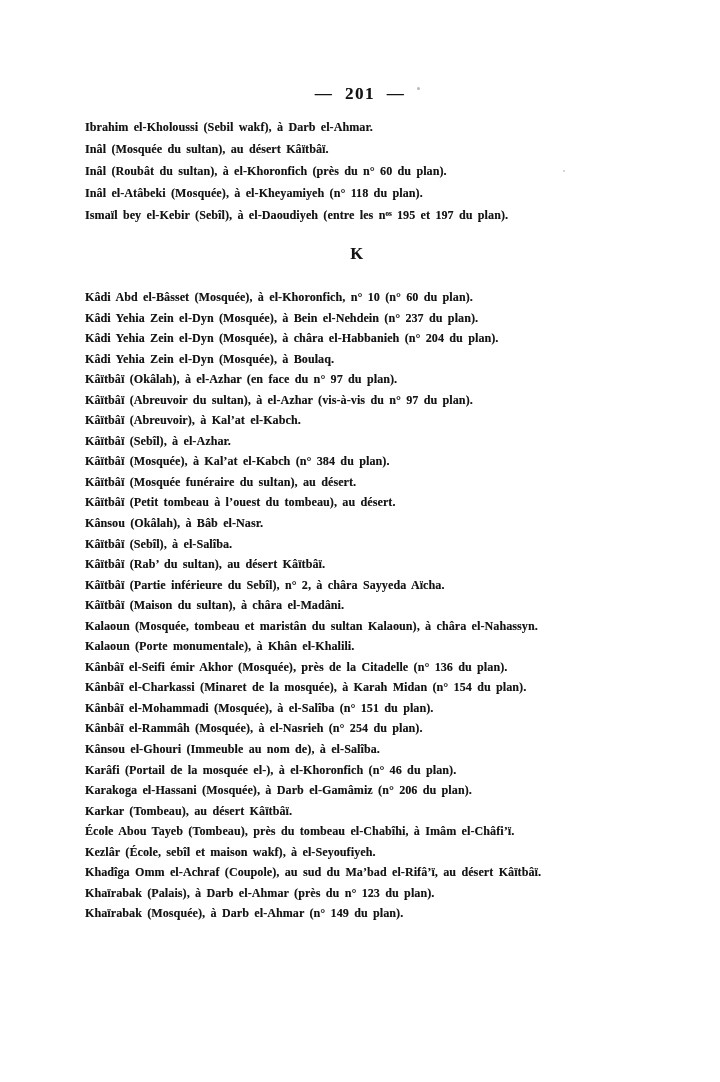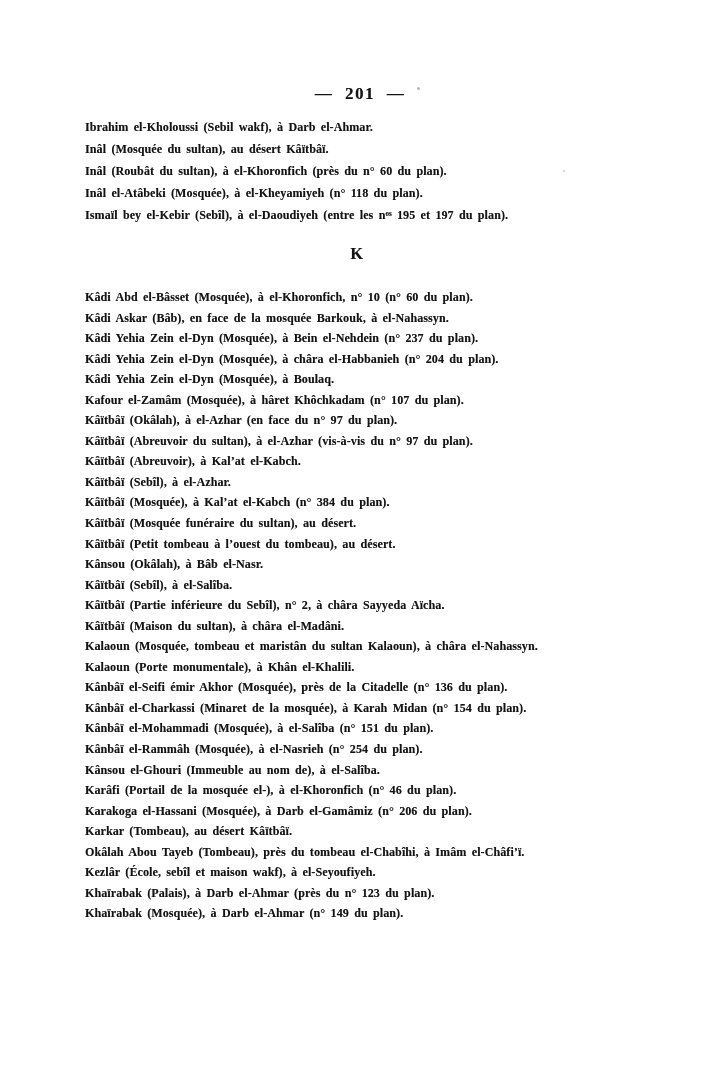--- a/index.html
+++ b/index.html
@@ -89,45 +89,45 @@
     <div class="entry-line ink">Inâl (Mosquée du sultan), au désert Kâïtbâï.</div>
     <div class="entry-line ink">Inâl (Roubât du sultan), à el-Khoronfich (près du n° 60 du plan).</div>
     <div class="entry-line ink">Inâl el-Atâbeki (Mosquée), à el-Kheyamiyeh (n° 118 du plan).</div>
     <div class="entry-line ink">Ismaïl bey el-Kebir (Sebîl), à el-Daoudiyeh (entre les nᵒˢ 195 et 197 du plan).</div>
   </div>
 
   <div id="section-heading" class="ink">K</div>
 
   <div id="k-list">
     <div class="entry-line ink">Kâdi Abd el-Bâsset (Mosquée), à el-Khoronfich, n° 10 (n° 60 du plan).</div>
-    <div class="entry-line ink">Kâdi Askar (Bâb), en face de la mosquée Barkouk, à el-Nahassyn.</div>
     <div class="entry-line ink">Kâdi Yehia Zein el-Dyn (Mosquée), à Bein el-Nehdein (n° 237 du plan).</div>
     <div class="entry-line ink">Kâdi Yehia Zein el-Dyn (Mosquée), à châra el-Habbanieh (n° 204 du plan).</div>
     <div class="entry-line ink">Kâdi Yehia Zein el-Dyn (Mosquée), à Boulaq.</div>
-    <div class="entry-line ink">Kafour el-Zamâm (Mosquée), à hâret Khôchkadam (n° 107 du plan).</div>
     <div class="entry-line ink">Kâïtbâï (Okâlah), à el-Azhar (en face du n° 97 du plan).</div>
     <div class="entry-line ink">Kâïtbâï (Abreuvoir du sultan), à el-Azhar (vis-à-vis du n° 97 du plan).</div>
     <div class="entry-line ink">Kâïtbâï (Abreuvoir), à Kal’at el-Kabch.</div>
     <div class="entry-line ink">Kâïtbâï (Sebîl), à el-Azhar.</div>
     <div class="entry-line ink">Kâïtbâï (Mosquée), à Kal’at el-Kabch (n° 384 du plan).</div>
     <div class="entry-line ink">Kâïtbâï (Mosquée funéraire du sultan), au désert.</div>
     <div class="entry-line ink">Kâïtbâï (Petit tombeau à l’ouest du tombeau), au désert.</div>
     <div class="entry-line ink">Kânsou (Okâlah), à Bâb el-Nasr.</div>
     <div class="entry-line ink">Kâïtbâï (Sebîl), à el-Salîba.</div>
+    <div class="entry-line ink">Kâïtbâï (Rab’ du sultan), au désert Kâïtbâï.</div>
     <div class="entry-line ink">Kâïtbâï (Partie inférieure du Sebîl), n° 2, à châra Sayyeda Aïcha.</div>
     <div class="entry-line ink">Kâïtbâï (Maison du sultan), à châra el-Madâni.</div>
     <div class="entry-line ink">Kalaoun (Mosquée, tombeau et maristân du sultan Kalaoun), à châra el-Nahassyn.</div>
     <div class="entry-line ink">Kalaoun (Porte monumentale), à Khân el-Khalili.</div>
     <div class="entry-line ink">Kânbâï el-Seifi émir Akhor (Mosquée), près de la Citadelle (n° 136 du plan).</div>
     <div class="entry-line ink">Kânbâï el-Charkassi (Minaret de la mosquée), à Karah Midan (n° 154 du plan).</div>
     <div class="entry-line ink">Kânbâï el-Mohammadi (Mosquée), à el-Salîba (n° 151 du plan).</div>
     <div class="entry-line ink">Kânbâï el-Rammâh (Mosquée), à el-Nasrieh (n° 254 du plan).</div>
     <div class="entry-line ink">Kânsou el-Ghouri (Immeuble au nom de), à el-Salîba.</div>
     <div class="entry-line ink">Karâfi (Portail de la mosquée el-), à el-Khoronfich (n° 46 du plan).</div>
     <div class="entry-line ink">Karakoga el-Hassani (Mosquée), à Darb el-Gamâmiz (n° 206 du plan).</div>
     <div class="entry-line ink">Karkar (Tombeau), au désert Kâïtbâï.</div>
-    <div class="entry-line ink">Okâlah Abou Tayeb (Tombeau), près du tombeau el-Chabîhi, à Imâm el-Châfi’ï.</div>
+    <div class="entry-line ink">École Abou Tayeb (Tombeau), près du tombeau el-Chabîhi, à Imâm el-Châfi’ï.</div>
     <div class="entry-line ink">Kezlâr (École, sebîl et maison wakf), à el-Seyoufiyeh.</div>
+    <div class="entry-line ink">Khadîga Omm el-Achraf (Coupole), au sud du Ma’bad el-Rifâ’ï, au désert Kâïtbâï.</div>
     <div class="entry-line ink">Khaïrabak (Palais), à Darb el-Ahmar (près du n° 123 du plan).</div>
     <div class="entry-line ink">Khaïrabak (Mosquée), à Darb el-Ahmar (n° 149 du plan).</div>
   </div>
 
 </div>
 
 </body></html>

